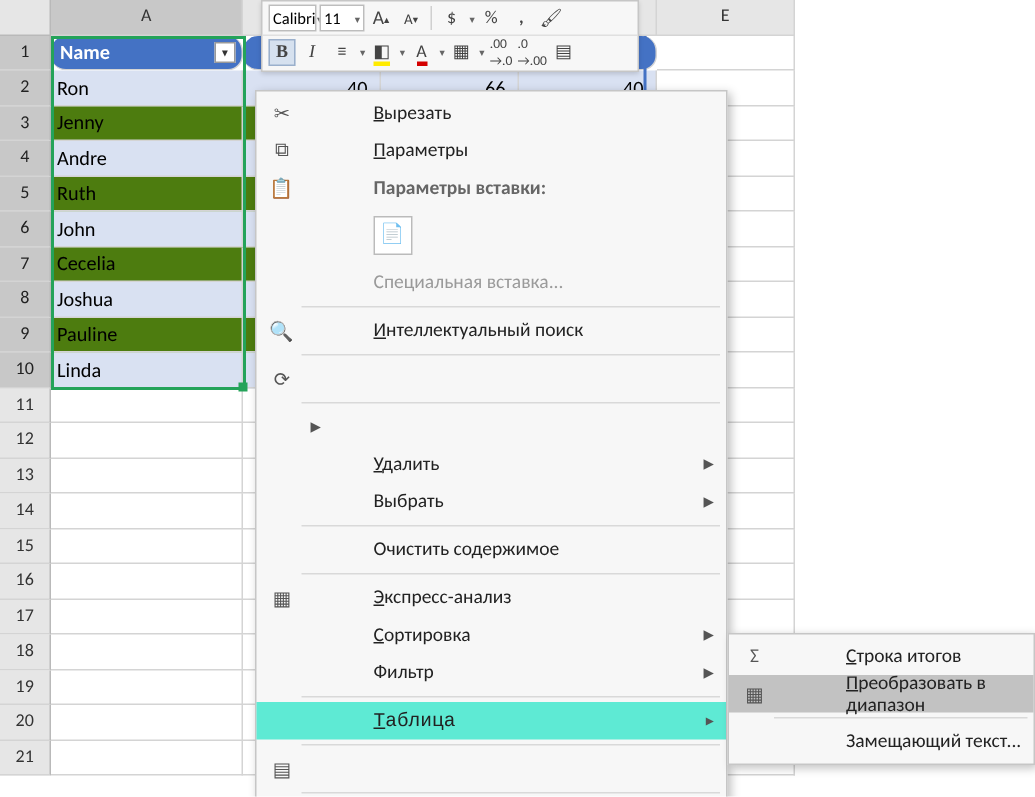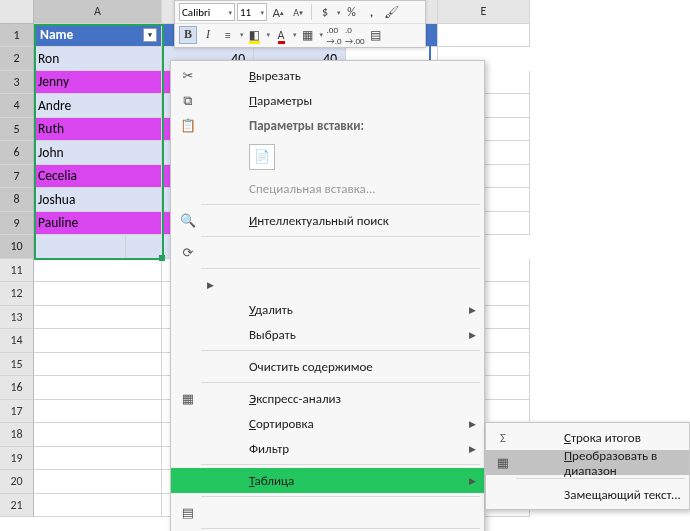--- a/index.html
+++ b/index.html
@@ -2,55 +2,55 @@
 <html><head>
 <meta charset="utf-8">
 <style>
   * { box-sizing: border-box; margin: 0; padding: 0; }
   body { font-family: "Segoe UI", Calibri, Arial, sans-serif; font-size: 13px; background: #fff; width: 690px; height: 531px; overflow: hidden; position: relative; }
 
   
   .mini-toolbar { position: absolute; top: 0; left: 174px; width: 252px; height: 48px; background: #f7f7f7; border: 1px solid #c6c6c6; box-shadow: 0 1px 3px rgba(0,0,0,0.15); z-index: 15; }
   .mini-row { display: flex; align-items: center; height: 22px; padding: 1px 4px; gap: 2px; }
   .mini-row + .mini-row { border-top: 1px solid #e0e0e0; }
-  .font-select { font-size: 11px; width: 56px; border: 1px solid #bdbdbd; background: #fff; padding: 0 2px; height: 18px; display:flex; align-items:center; justify-content: space-between; }
+  .font-select { font-size: 11px; width: 32px; border: 1px solid #bdbdbd; background: #fff; padding: 0 2px; height: 18px; display:flex; align-items:center; justify-content: space-between; }
   .size-select { font-size: 11px; width: 30px; border: 1px solid #bdbdbd; background: #fff; padding: 0 2px; height: 18px; display:flex; align-items:center; justify-content: space-between;}
   .tb-btn { min-width: 18px; height: 18px; display: inline-flex; align-items:center; justify-content:center; font-size: 12px; color:#444; cursor: pointer; }
   .tb-sep { width:1px; height:16px; background:#d0d0d0; margin:0 2px; }
   .dd-arrow { font-size: 7px; color:#666; margin-left:1px; }
   .bold-on { border:1px solid #9bb0cc; background:#d6e1ef; }
 
   
   .sheet { position: absolute; top: 0; left: 0; }
   .row { display: flex; height: 23.5px; }
   .rowh { width: 34px; background: #e6e6e6; border-right:1px solid #b9b9b9; border-bottom:1px solid #d4d4d4; display:flex; align-items:center; justify-content:center; font-size:12px; color:#333; }
   .rowh.sel { background:#c8c8c8; color:#222; font-weight:500; }
   .cell { width: 92px; height:100%; border-right:1px solid #d4d4d4; border-bottom:1px solid #d4d4d4; display:flex; align-items:center; padding:0 4px; font-size:13.5px; font-family: Calibri, Arial, sans-serif; }
   .colhead-row .cell { background:#e6e6e6; justify-content:center; font-size:12px; color:#333; }
   .colhead-row .rowh { background:#e6e6e6; }
   .colhead-row .cell.sel-col, .colhead-row .rowh { border-bottom:1px solid #b9b9b9;}
   .colhead-row .cell.colA { background:#c8c8c8;}
   .colA { width: 128px; }
   .colE { width: 92px; }
 
   
-  .tblhead { background:#4472c4; color:#fff; font-weight:600; display:flex; align-items:center; justify-content:space-between; padding:0 4px 0 6px; }
+  .tblhead { background:#4472c4; color:#fff; font-weight:600; display:flex; align-items:center; justify-content:space-between; padding:0 4px 0 6px;border-radius:10px; }
   .tblhead .filter-btn { width:14px; height:14px; background:#fff; border:1px solid #999; display:flex; align-items:center; justify-content:center; font-size:7px; color:#333; }
   .band-a { background:#d9e1f2; }
-  .band-b { background:#d946ef; }
+  .band-b { background:#4d7c0f; }
   .sel-outline { position:absolute; border:2px solid #24a35a; pointer-events:none; z-index:5; left:34px; top:23.5px; width:130px; height:236px; }
   .sel-handle { position:absolute; width:6px; height:6px; background:#24a35a; right:-3px; bottom:-3px; }
   .tbl-right-border{position:absolute; left:429px; top:23.5px; height:236px; width:0; border-right:2px solid #4472c4; z-index:4; pointer-events:none;}
 
   
   .ctx { position: absolute; left:170px; top:60px; width:315px; background:#f7f7f7; border:1px solid #c6c6c6; box-shadow:2px 2px 6px rgba(0,0,0,0.25); z-index:20; padding:2px 0;}
   .ctx-item { display:flex; align-items:center; height:25px; padding:0 8px 0 4px; cursor:default; font-size:13px; color:#222;}
   .ctx-item.disabled { color:#9a9a9a; }
   .ctx-item.heading { font-weight:600; color:#666; }
-  .ctx-item.hover { background:#22c55e; }
+  .ctx-item.hover { background:#5eead4;font-family:Liberation Mono, monospace; }
   .ctx-icon { width:26px; display:flex; align-items:center; justify-content:center; font-size:13px; color:#555;}
   .ctx-label { flex:1;padding-left:48px; }
   .ctx-arrow { font-size:9px; color:#555; margin-left:6px;}
   .ctx-sep { height:1px; background:#d9d9d9; margin:3px 4px 3px 30px;}
   .underline-first::first-letter { text-decoration: underline; }
   .ctx-item.tall { height:38px; }
 
   
   .sub { position:absolute; left:485px; top:422px; width:205px; background:#f7f7f7; border:1px solid #c6c6c6; box-shadow:2px 2px 6px rgba(0,0,0,0.25); z-index:25; padding:2px 0;}
   .sub .ctx-item { height:25px; }
@@ -84,20 +84,21 @@
       </div>
     <div class="cell tblhead"></div>
     <div class="cell tblhead"></div>
     <div class="cell colE"></div>
   </div>
 
   <div class="row">
     <div class="rowh sel">2</div>
     <div class="cell colA band-a">Ron</div>
     <div class="cell band-a numcell">40</div>
+    <div class="cell band-a numcell">66</div>
     <div class="cell band-a numcell">40</div>
     <div class="cell colE"></div>
   </div>
 
   <div class="row">
       <div class="rowh sel">3</div>
       <div class="cell colA band-b">Jenny</div>
       <div class="cell band-b"></div>
       <div class="cell band-b"></div>
       <div class="cell band-b"></div>
@@ -153,20 +154,21 @@
       <div class="rowh sel">9</div>
       <div class="cell colA band-b">Pauline</div>
       <div class="cell band-b"></div>
       <div class="cell band-b"></div>
       <div class="cell band-b"></div>
       <div class="cell colE"></div>
     </div>
 
   <div class="row">
       <div class="rowh sel">10</div>
+      <div class="cell colA band-a">Linda</div>
       <div class="cell band-a"></div>
       <div class="cell band-a"></div>
       <div class="cell band-a"></div>
       <div class="cell colE"></div>
     </div>
 
   <div class="row">
       <div class="rowh">11</div>
       <div class="cell colA"></div>
       <div class="cell"></div>

